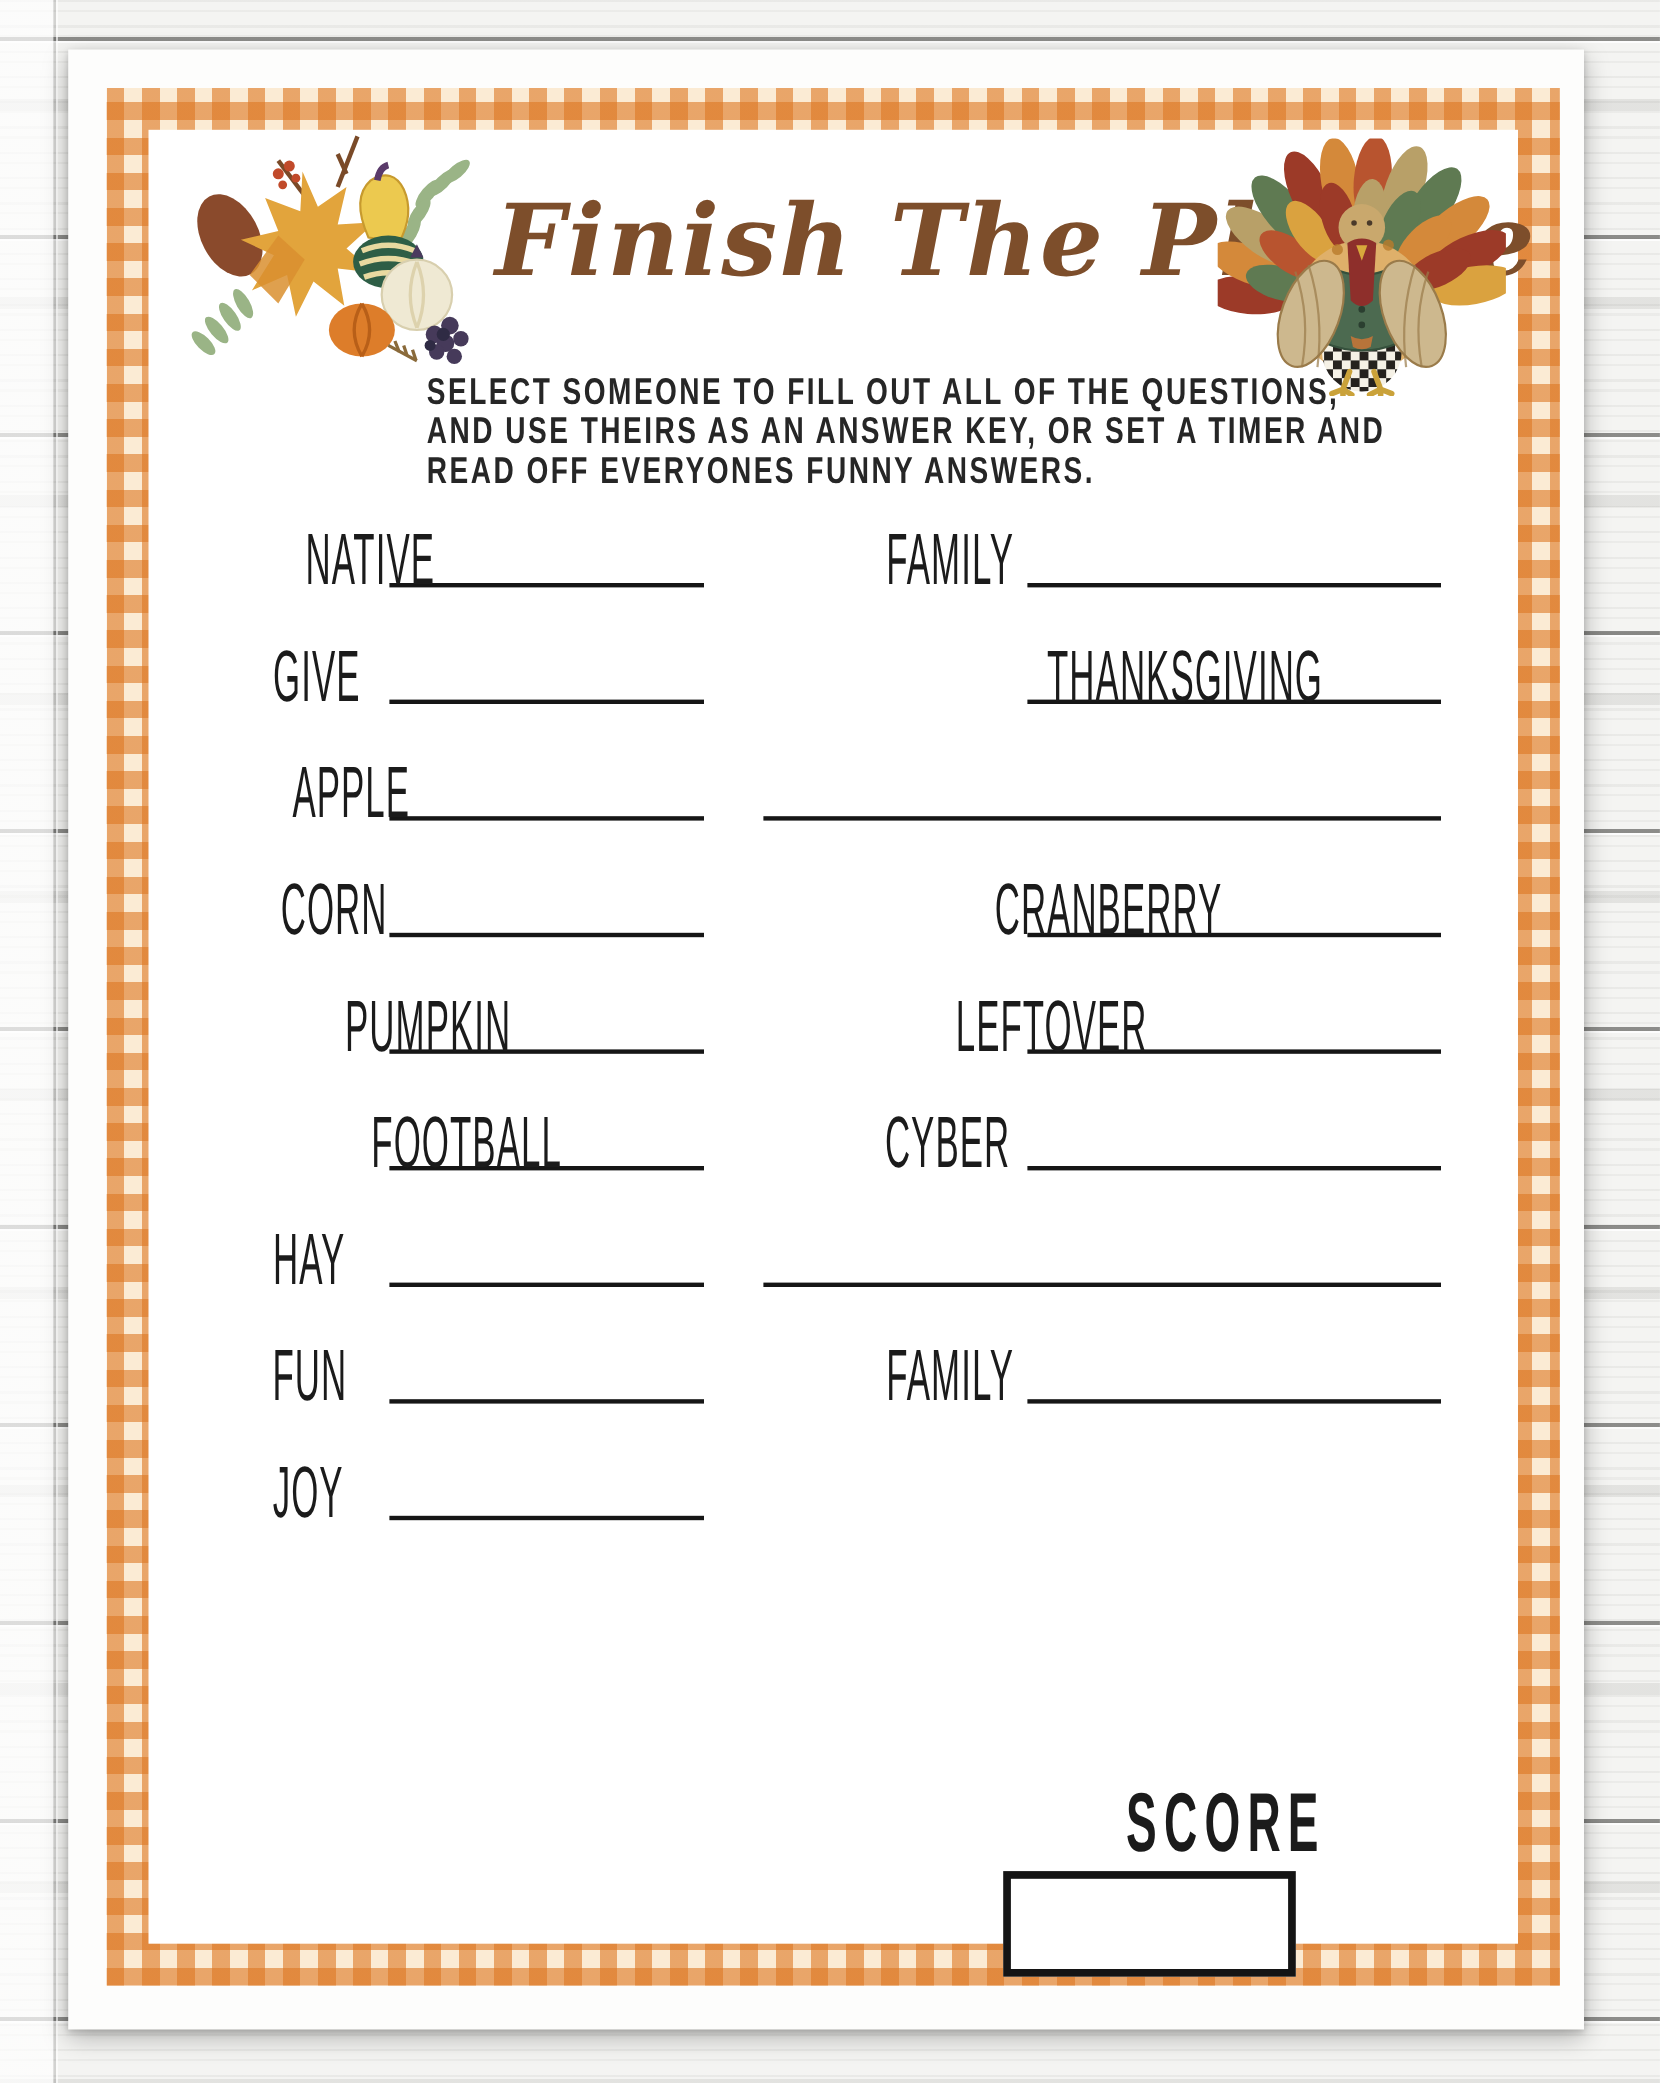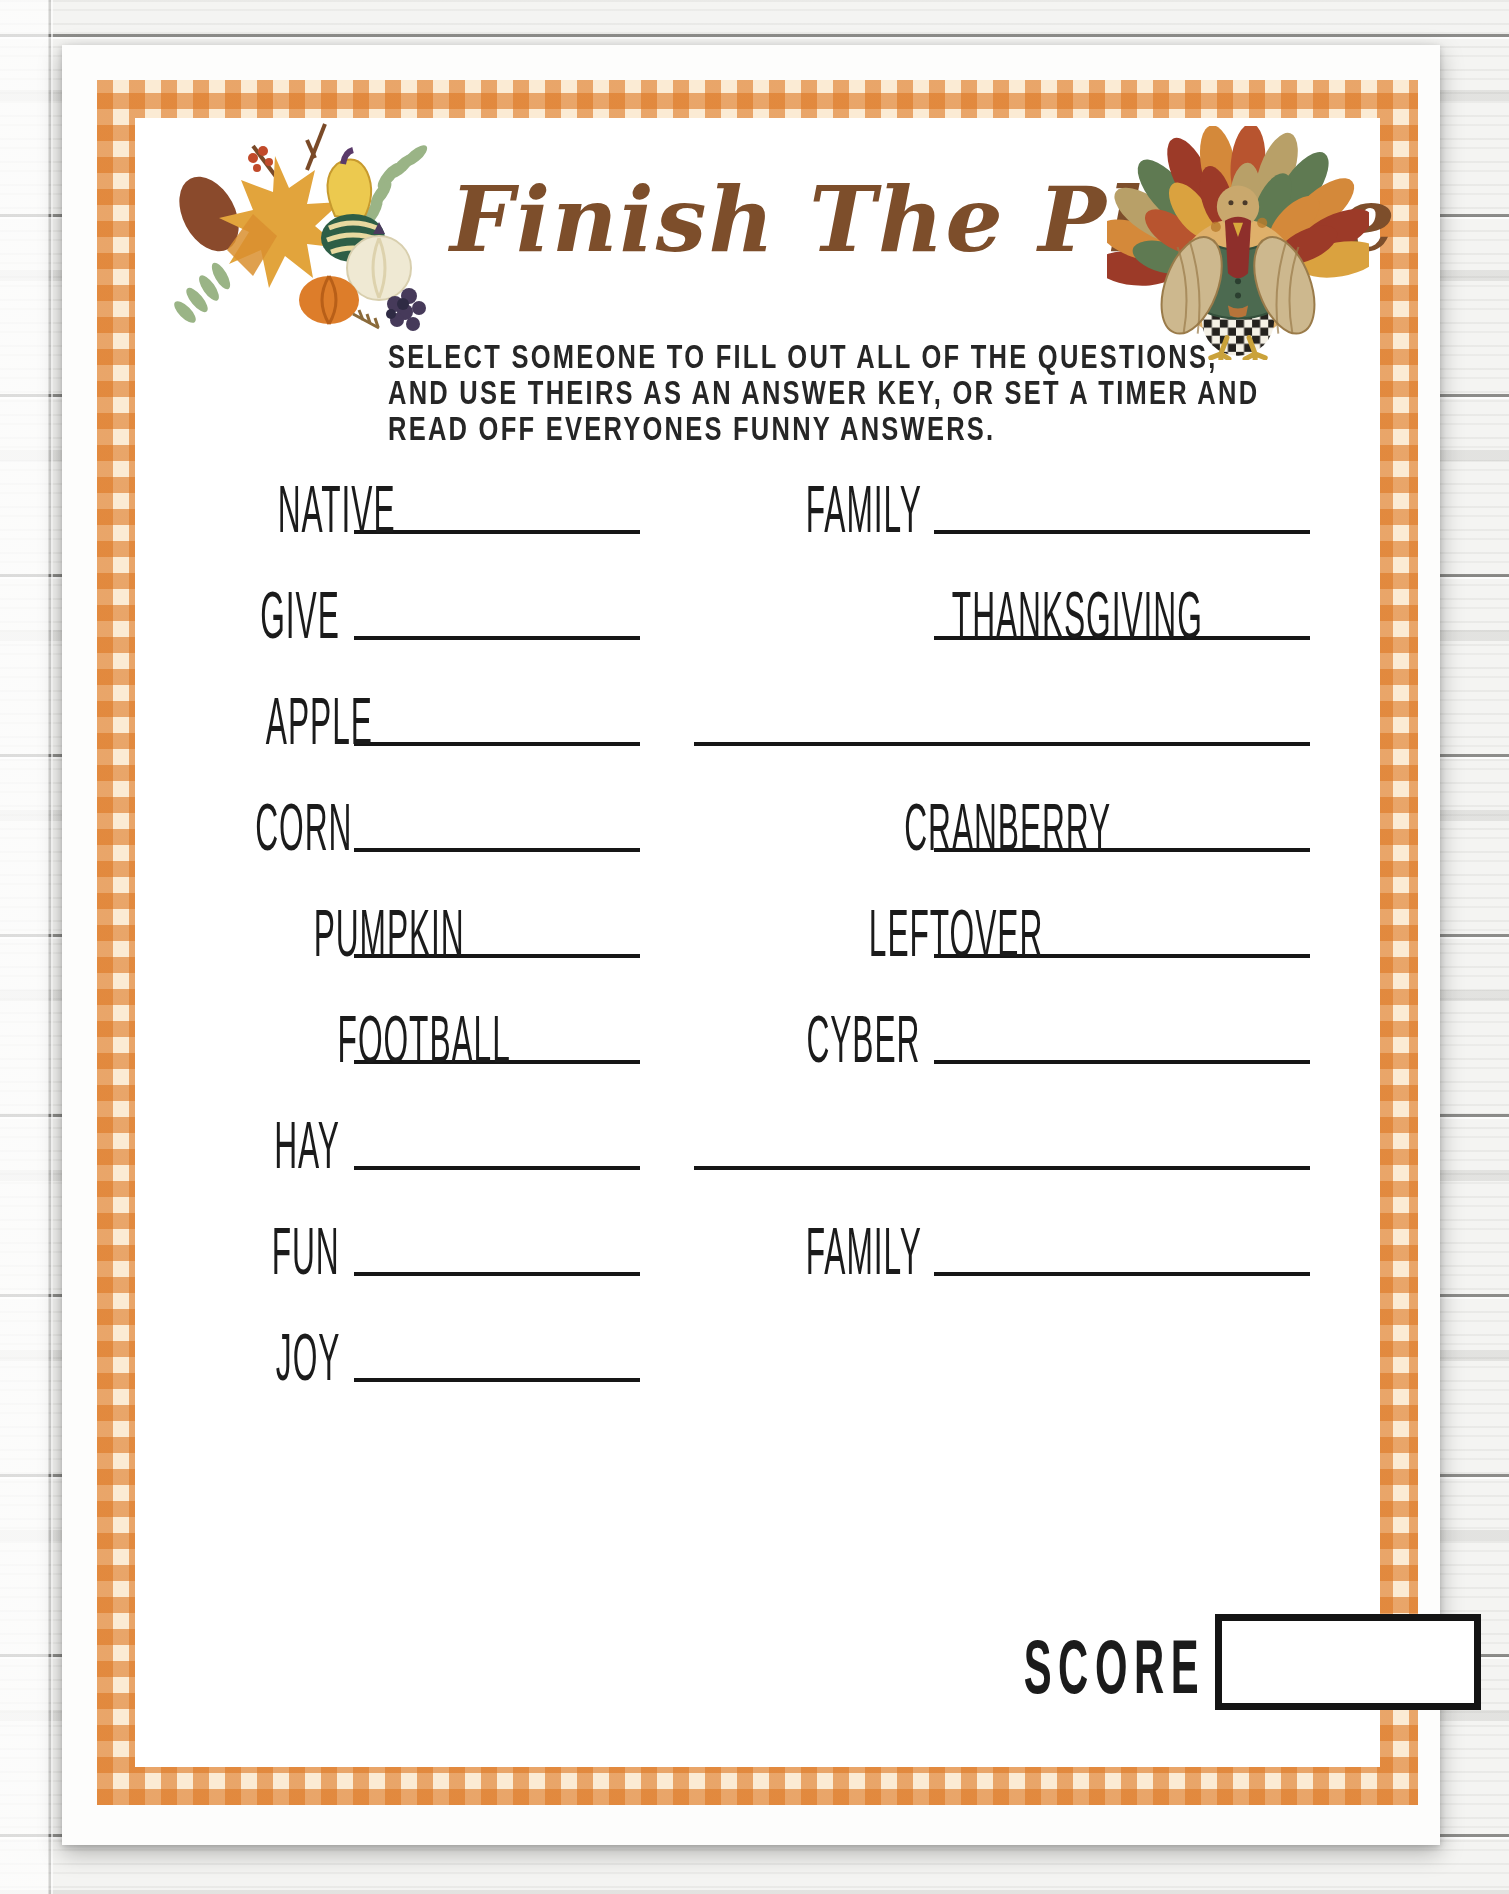--- a/index.html
+++ b/index.html
@@ -46,31 +46,31 @@
     position:absolute;left:253px;top:220px;width:1100px;
     transform:scaleX(.75);transform-origin:left top;
     font-size:34px;line-height:36px;font-weight:bold;letter-spacing:3px;
     color:#262626;white-space:nowrap;
   }
   
   .col{position:absolute;top:312px;}
   .col.left{left:15px;width:490px;}
   .col.right{left:545px;width:630px;}
   .row{height:106px;display:flex;align-items:flex-end;}
-  .word{flex:0 0 auto;text-align:right;}
+  .word{flex:0 0 auto;text-align:center;}
   .col.left  .word{width:190px;}
   .col.right .word{width:240px;}
   .ws{
     display:inline-block;transform:scale(.48,1);transform-origin:right bottom;
     font-size:66px;line-height:1;letter-spacing:2px;color:#1b1b1b;
     white-space:nowrap;margin-bottom:-12px;font-weight:normal;
   }
   .blank{flex:1 1 auto;height:0;border-bottom:4px solid #161616;margin-left:14px;margin-bottom:2px;}
   
-  .score-row{position:absolute;left:740px;top:1496px;display:flex;align-items:flex-end;}
+  .score-row{position:absolute;left:740px;top:1496px;display:flex;align-items:center;flex-direction:column;}
   .score-label .ss{
     display:inline-block;transform:scale(.55,1);transform-origin:right center;
     font-size:76px;font-weight:bold;letter-spacing:12px;color:#1b1b1b;white-space:nowrap;
   }
   .score-box{
     width:252px;height:82px;border:7px solid #141414;background:#fff;margin-left:10px;
   }
 </style>
 </head>
 <body>

